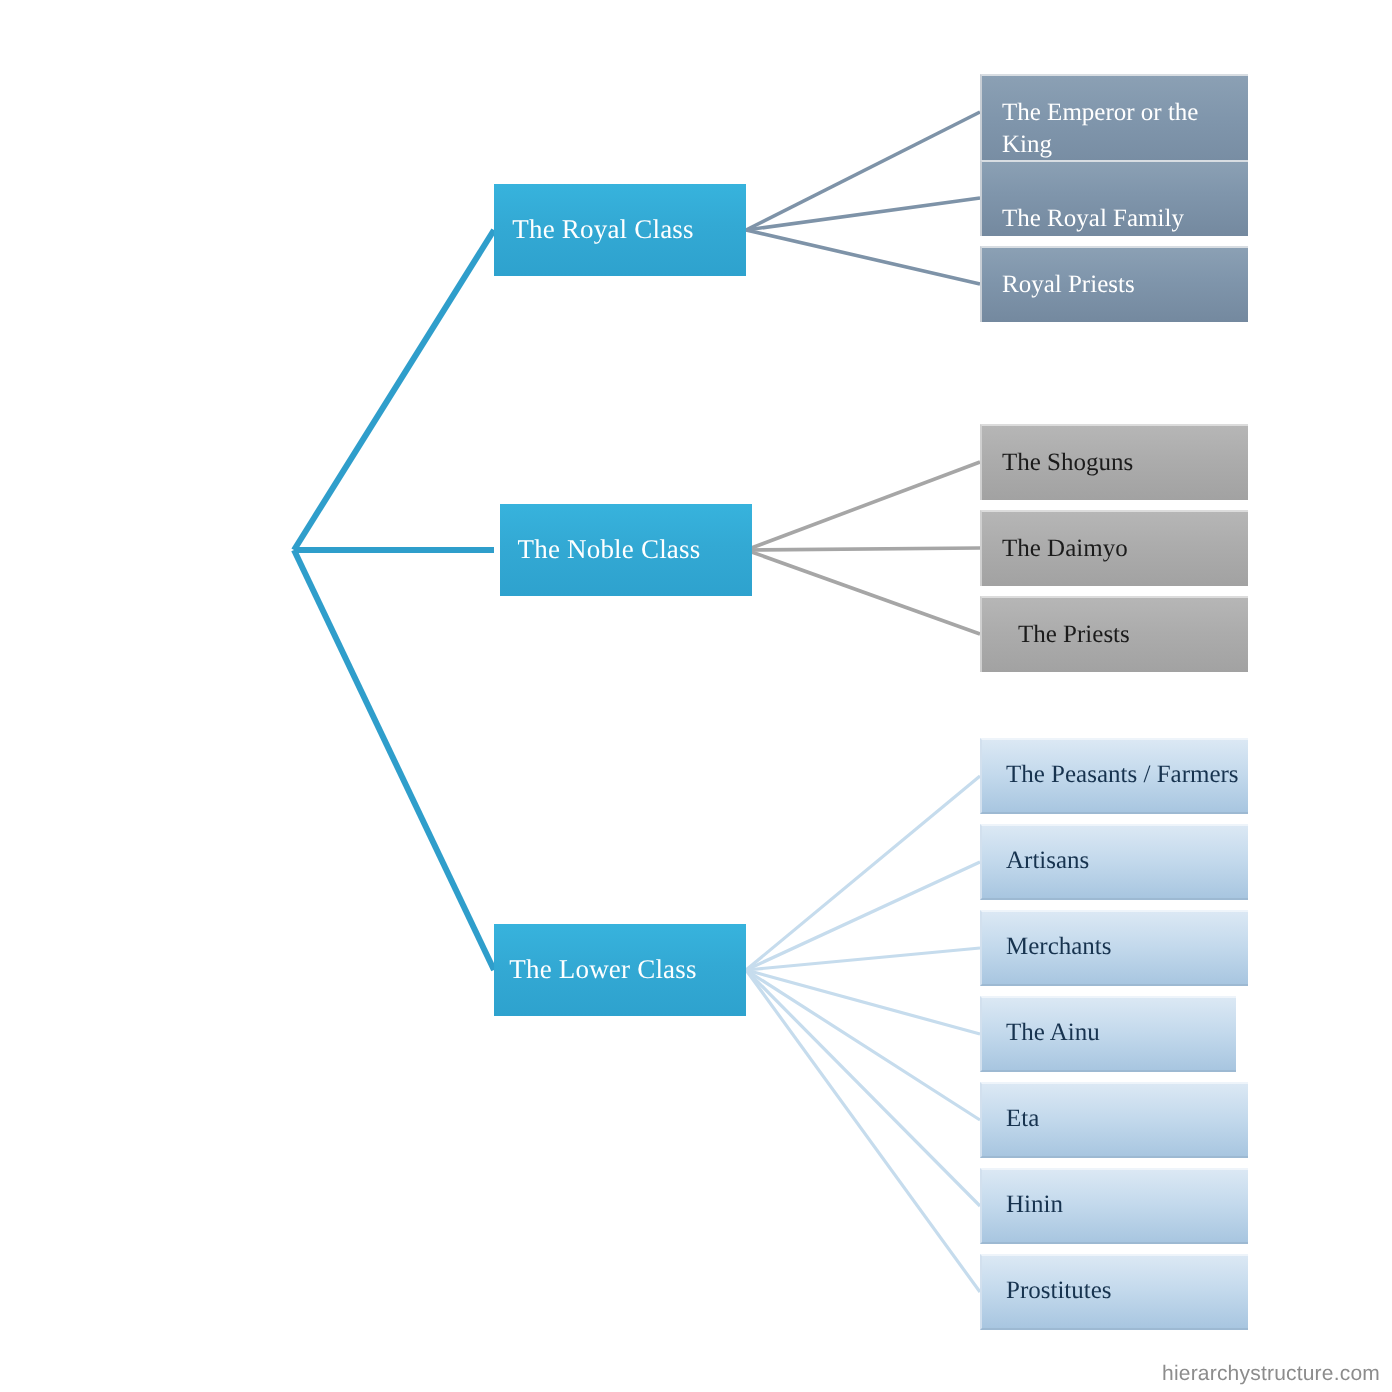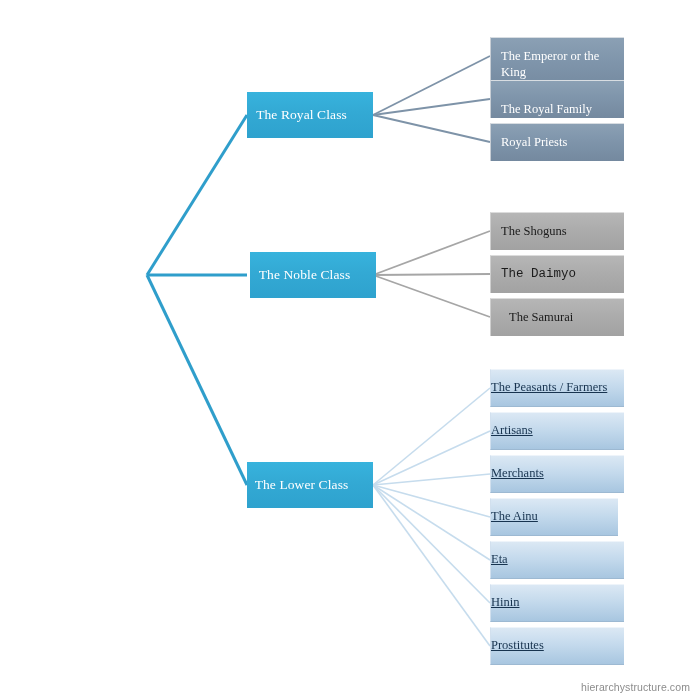--- a/index.html
+++ b/index.html
@@ -96,23 +96,22 @@
   
   .leaf-lower {
     background: linear-gradient(to bottom, #dbe8f4 0%, #c3d9ec 48%, #a8c6e0 100%);
     border-top: 1px solid #eef4fa;
     border-left: 1px solid #d2e0ee;
     border-bottom: 1px solid #9db9d2;
   }
   .leaf-lower .label {
     font-size: 12.5px;
     color: #17334f;
-    padding-left: 0;
+    padding-left: 12px;
     padding-right: 4px;
-    text-decoration: underline;
   }
 
   
   #watermark {
     position: absolute;
     right: 6px;
     bottom: 3px;
     font-family: "Liberation Sans", sans-serif;
     font-size: 10.5px;
     color: #8c8c8c;
@@ -161,25 +160,25 @@
       </div>
       <div class="node leaf-royal" style="left: 490px; top: 123px; width: 134px; height: 38px;">
         <span class="label">Royal Priests</span>
       </div>
       <div class="node node-teal node-mid" style="left: 250px; top: 252px; width: 126px; height: 46px;">
         <span class="label">The Noble Class</span>
       </div>
       <div class="node leaf-noble" style="left: 490px; top: 212px; width: 134px; height: 38px;">
         <span class="label">The Shoguns</span>
       </div>
-      <div class="node leaf-noble" style="left: 490px; top: 255px; width: 134px; height: 38px; font-family: Liberation Mono, monospace;">
+      <div class="node leaf-noble" style="left: 490px; top: 255px; width: 134px; height: 38px;">
         <span class="label">The Daimyo</span>
       </div>
       <div class="node leaf-noble indent" style="left: 490px; top: 298px; width: 134px; height: 38px;">
-        <span class="label">The Samurai</span>
+        <span class="label">The Priests</span>
       </div>
       <div class="node node-teal node-mid" style="left: 247px; top: 462px; width: 126px; height: 46px;">
         <span class="label">The Lower Class</span>
       </div>
       <div class="node leaf-lower" style="left: 490px; top: 369px; width: 134px; height: 38px;">
         <span class="label">The Peasants / Farmers</span>
       </div>
       <div class="node leaf-lower" style="left: 490px; top: 412px; width: 134px; height: 38px;">
         <span class="label">Artisans</span>
       </div>

